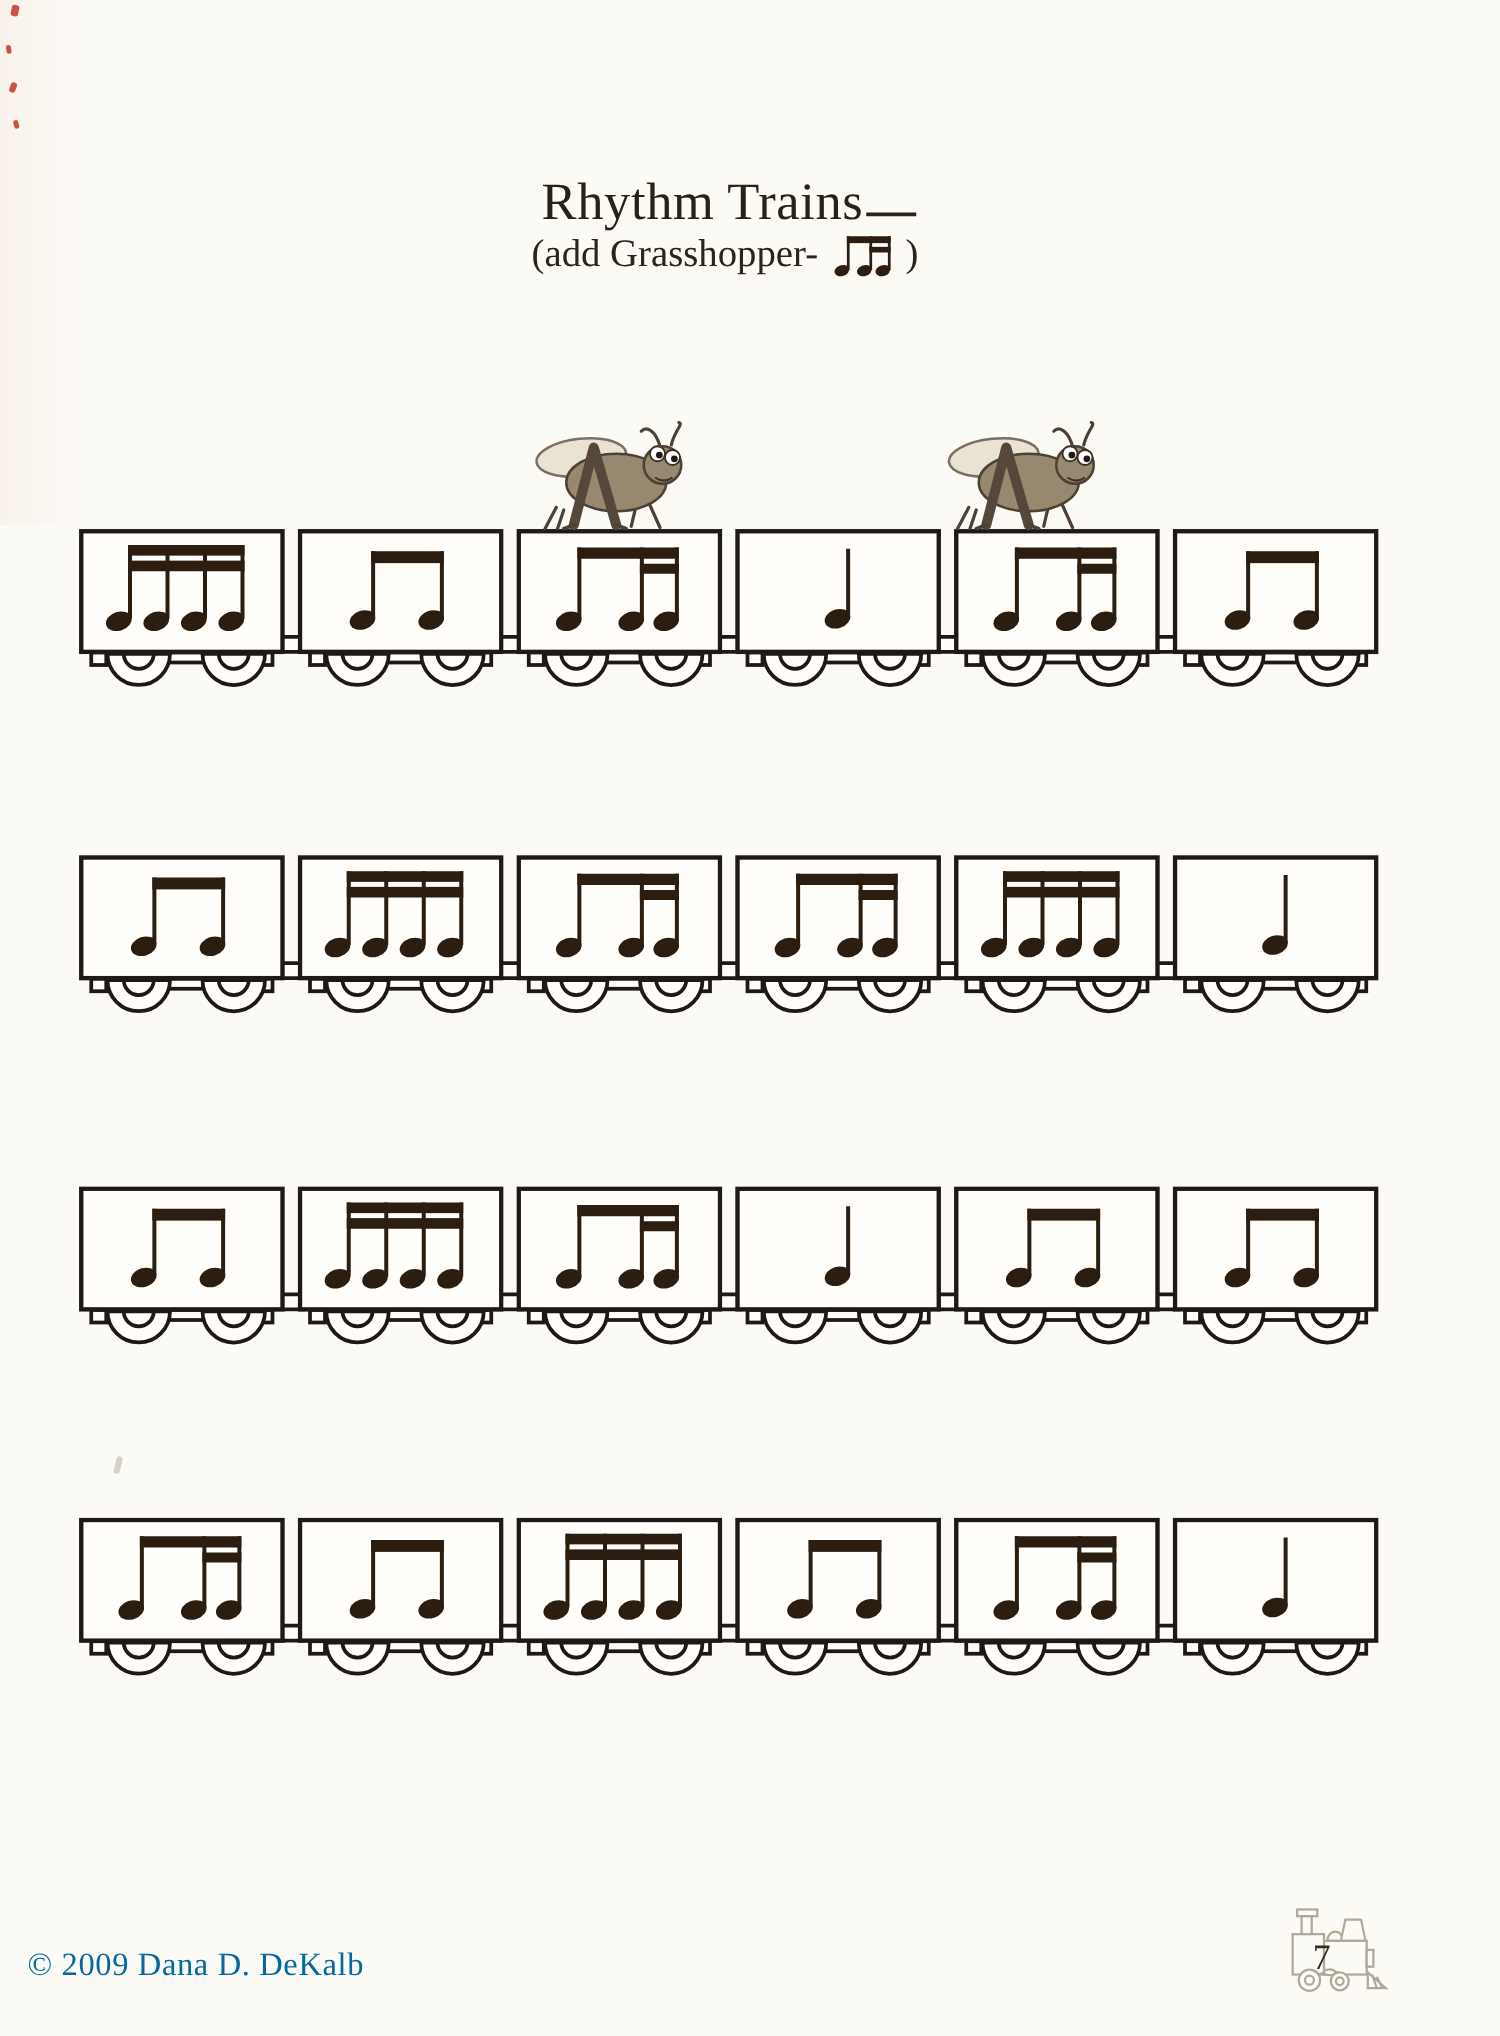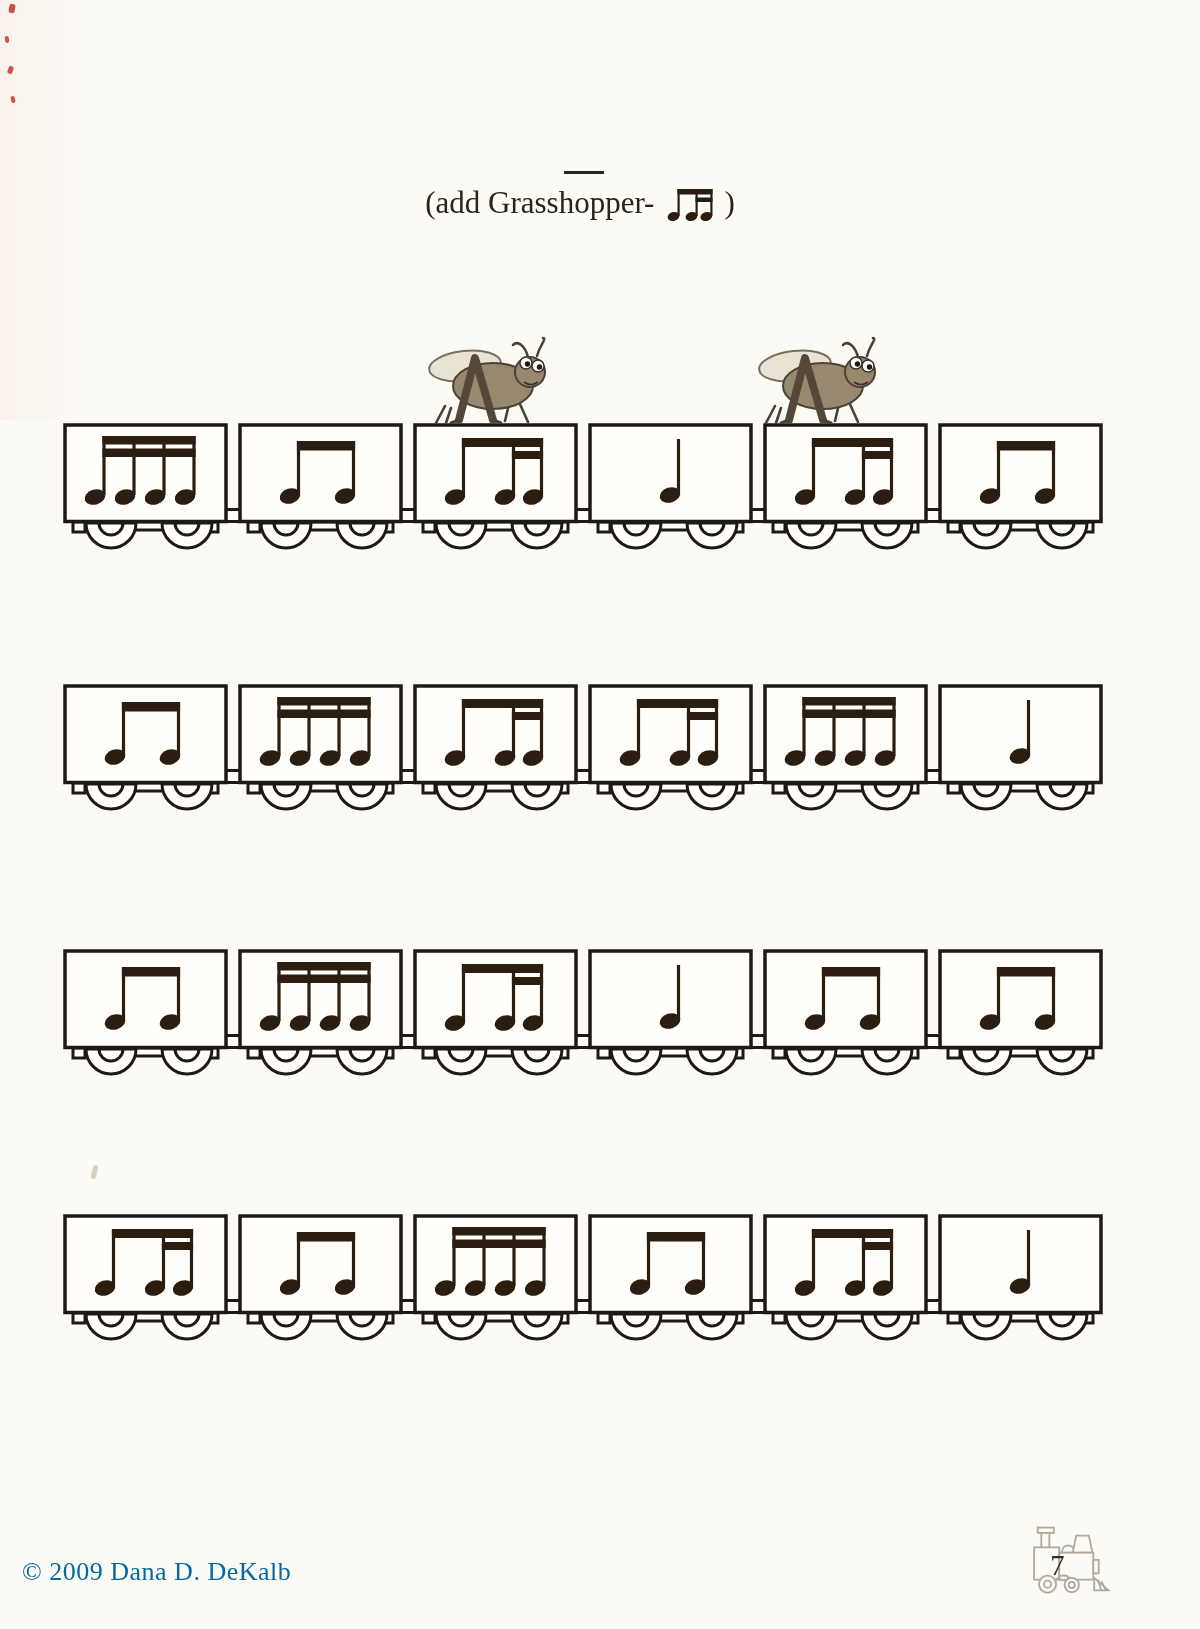--- a/index.html
+++ b/index.html
@@ -59,21 +59,21 @@
 <div class="page">
 
   <div class="edge-tint"></div>
   <div class="speck s1"></div>
   <div class="speck s2"></div>
   <div class="speck s3"></div>
   <div class="speck s4"></div>
   <div class="gray-speck"></div>
 
   <div class="title-wrap">
-    <span class="title-underline"></span>
+    <span>Rhythm Trains</span><span class="title-underline"></span>
   </div>
 
   <div class="subtitle">
     <span>(add Grasshopper-</span><svg class="sub-glyph" viewBox="0 0 56 40" xmlns="http://www.w3.org/2000/svg">
       <rect x="13.5" y="5" width="35" height="5.5" fill="#2b1e10"></rect>
       <rect x="31.5" y="13.5" width="17" height="4.5" fill="#2b1e10"></rect>
       <rect x="13.5" y="5" width="2.2" height="27" fill="#2b1e10"></rect>
       <rect x="31.5" y="5" width="2.2" height="27" fill="#2b1e10"></rect>
       <rect x="46.3" y="5" width="2.2" height="27" fill="#2b1e10"></rect>
       <ellipse cx="9.5" cy="32.5" rx="6" ry="4.4" fill="#2b1e10" transform="rotate(-18 9.5 32.5)"></ellipse>

